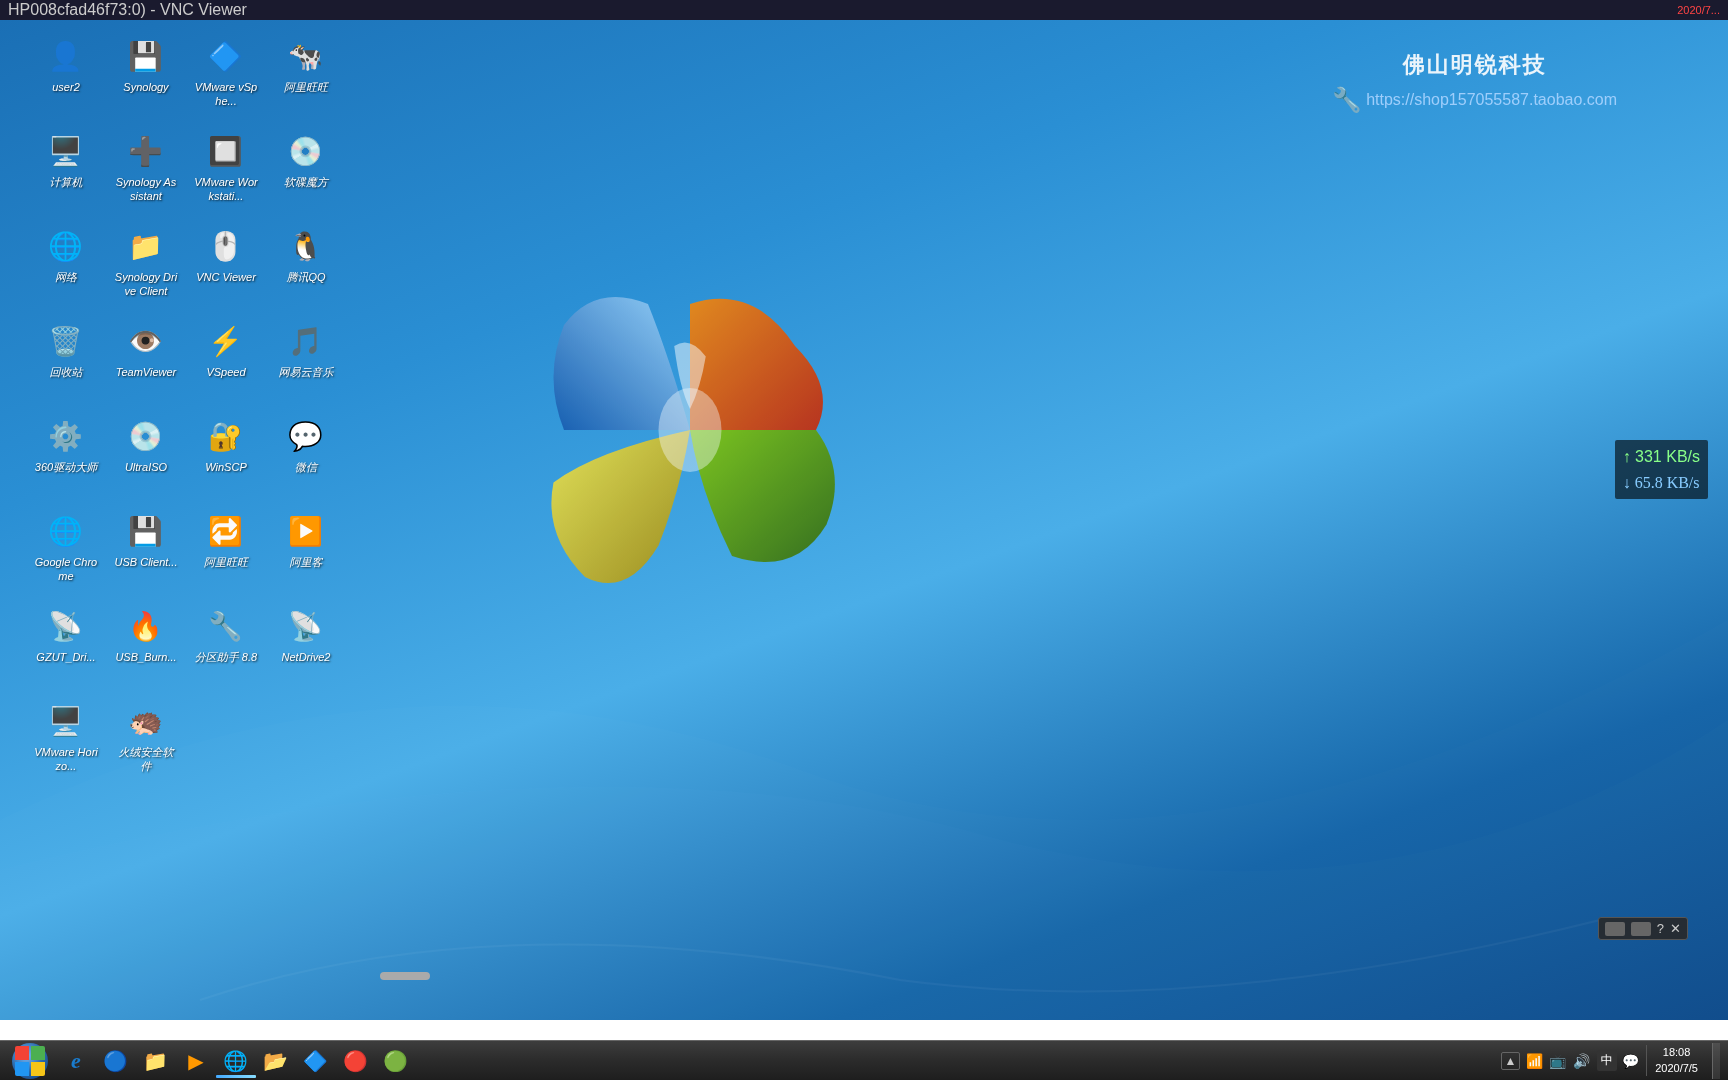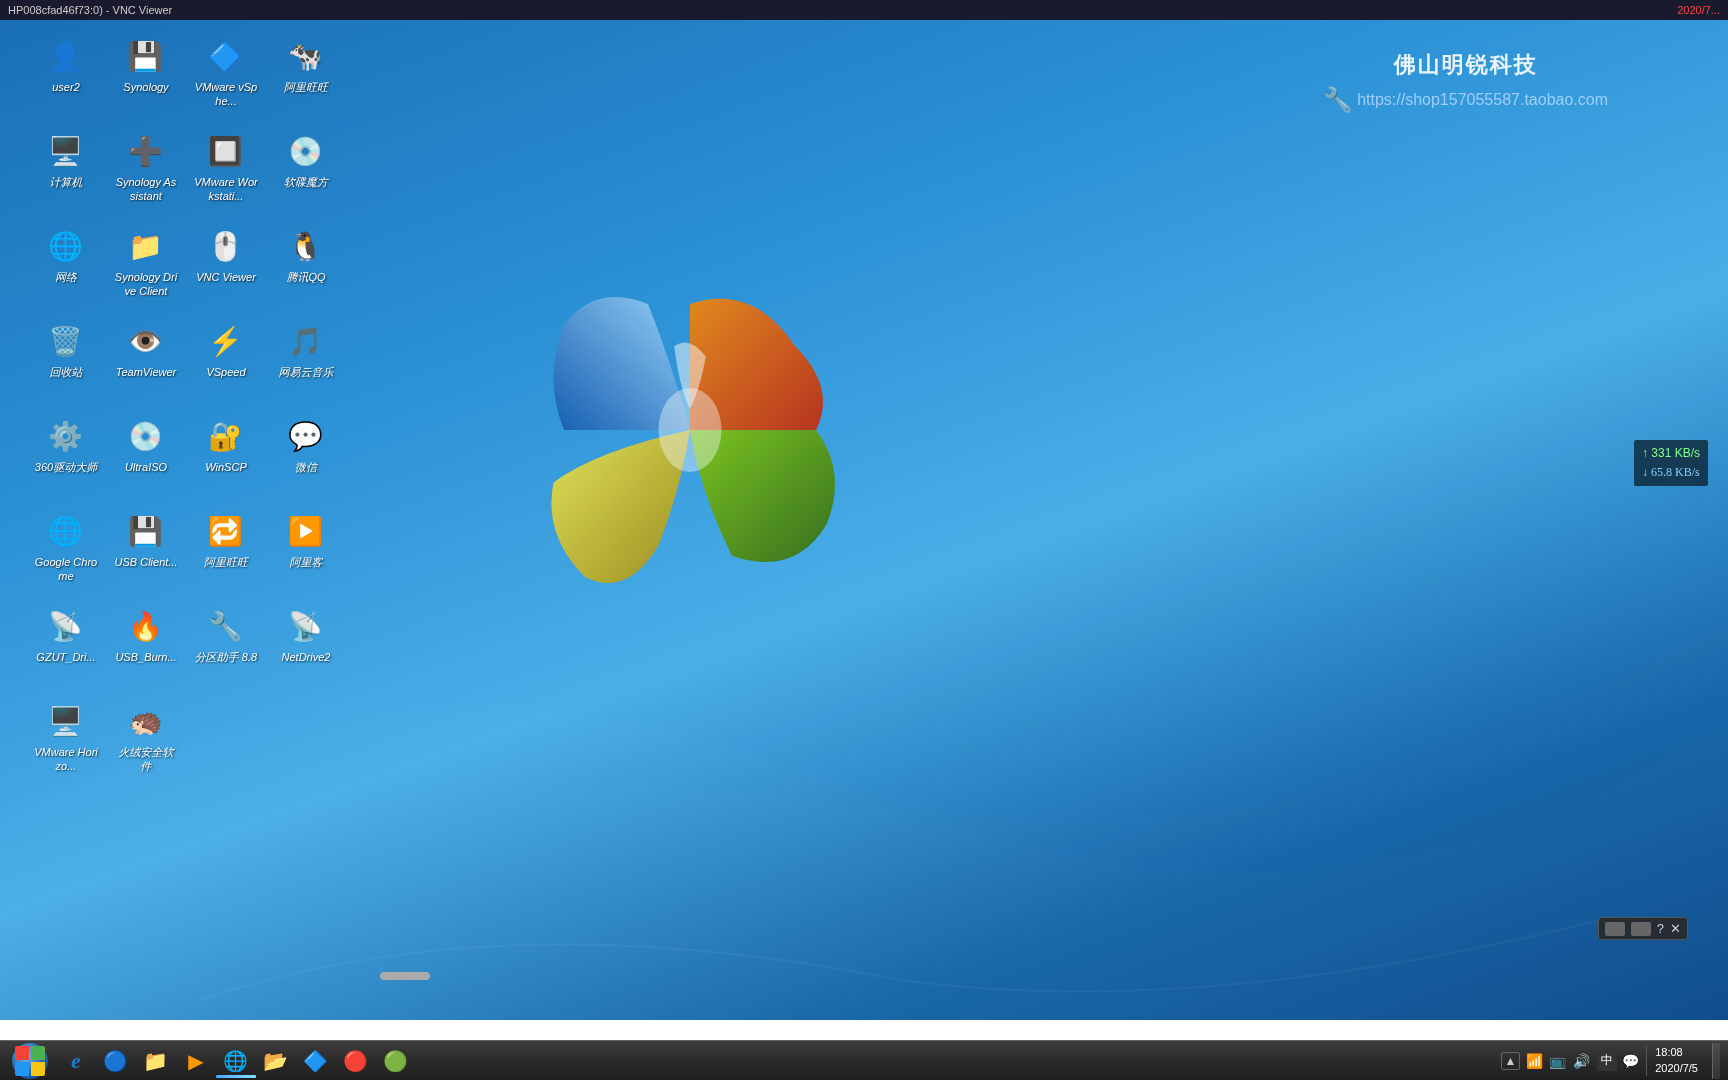--- a/index.html
+++ b/index.html
@@ -19,21 +19,21 @@
       display: flex;
       align-items: center;
       padding: 0 8px;
       position: absolute;
       top: 0;
       left: 0;
       z-index: 100;
     }
     #titlebar span {
       color: #ccc;
-      font-size: 11px;
+      font-size: 16px;
     }
     #titlebar .date-top {
       position: absolute;
       right: 8px;
       color: #ff4444;
       font-size: 11px;
     }
 
     
     #desktop {
@@ -63,39 +63,39 @@
       right: 0;
       width: 100%;
       height: 60%;
       opacity: 0.3;
     }
 
     
     #watermark {
       position: absolute;
       top: 30px;
-      right: 120px;
+      right: 111px;
       color: white;
       text-align: center;
       opacity: 0.9;
     }
     #watermark .company-name {
       font-size: 22px;
       font-weight: bold;
       letter-spacing: 2px;
     }
 
     
     #net-speed {
       position: absolute;
       right: 20px;
       top: 420px;
       background: rgba(0,0,0,0.6);
       color: white;
-      font-size: 12px;
+      font-size: 16px;
       padding: 4px 8px;
       border-radius: 2px;
       line-height: 1.6;
     }
     #net-speed .up { color: #88ff88; }
     #net-speed .down { color: #88ccff; font-family: Liberation Serif, serif; }
 
     
     #desktop-icons {
       position: absolute;
@@ -140,20 +140,21 @@
 
     #taskbar-right {
       margin-left: auto;
       display: flex;
       align-items: center;
       gap: 6px;
       padding-right: 8px;
     }
 
     #clock {
+      text-align: center;
       color: white;
       font-size: 11px;
       line-height: 1.4;
       padding: 0 8px;
       border-left: 1px solid #555;
     }
 
     
     #lower-taskbar {
       position: absolute;

